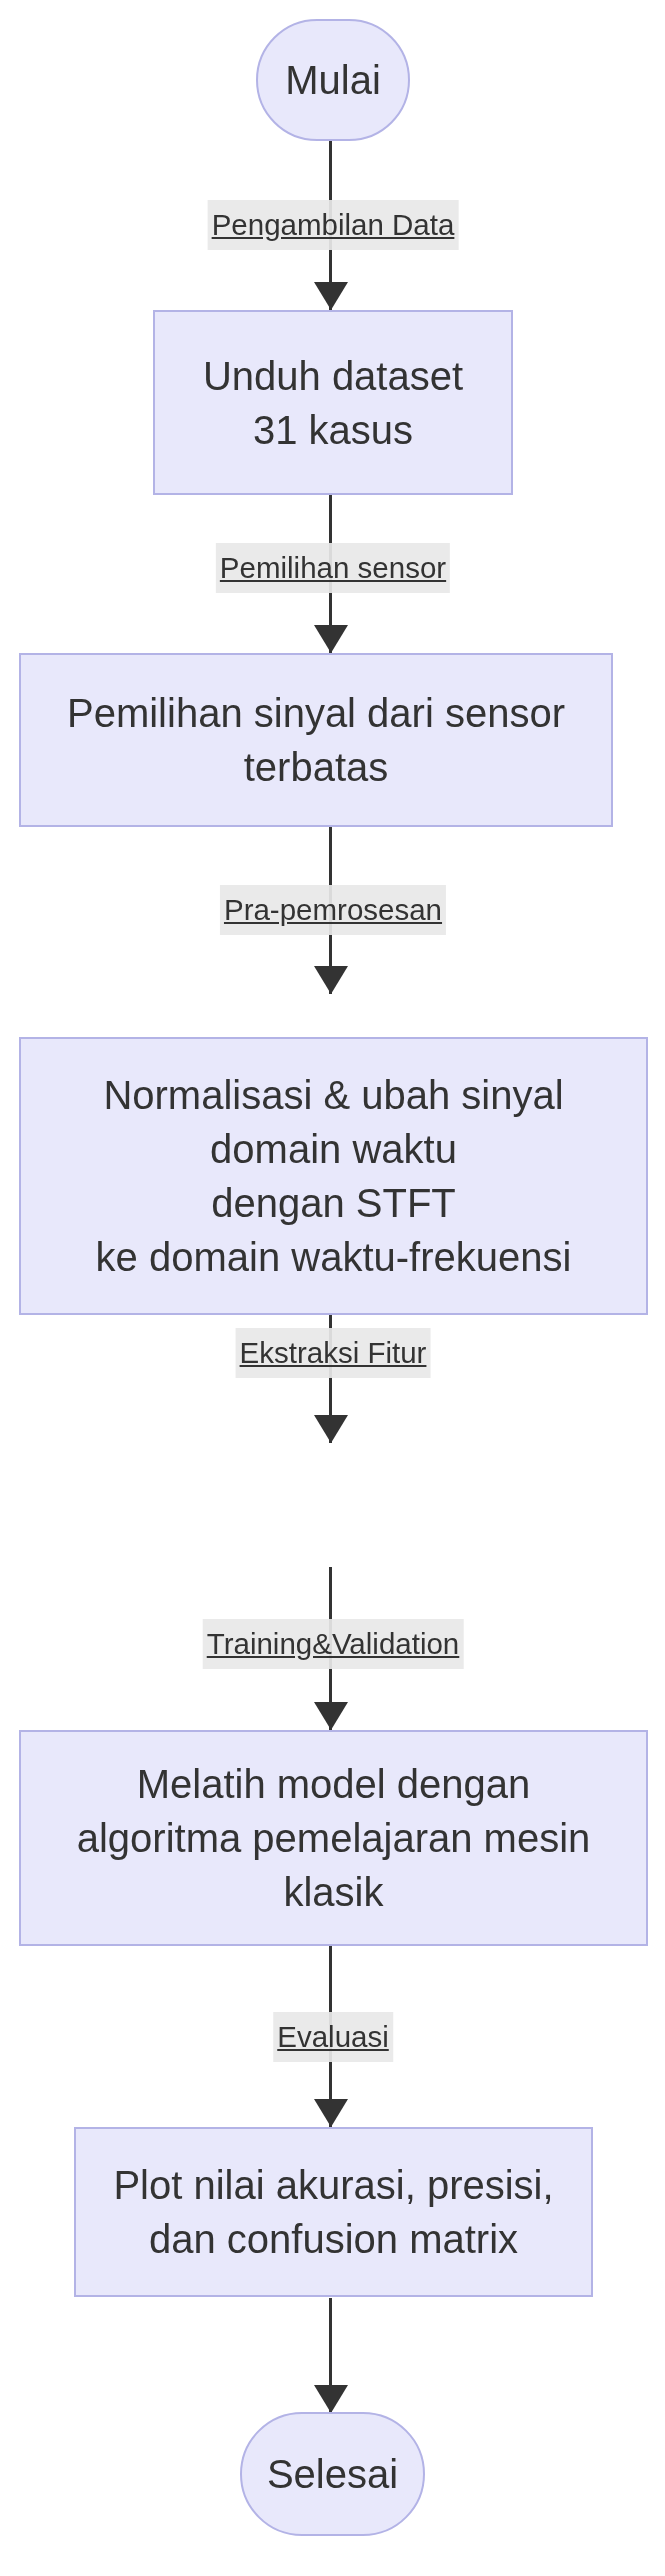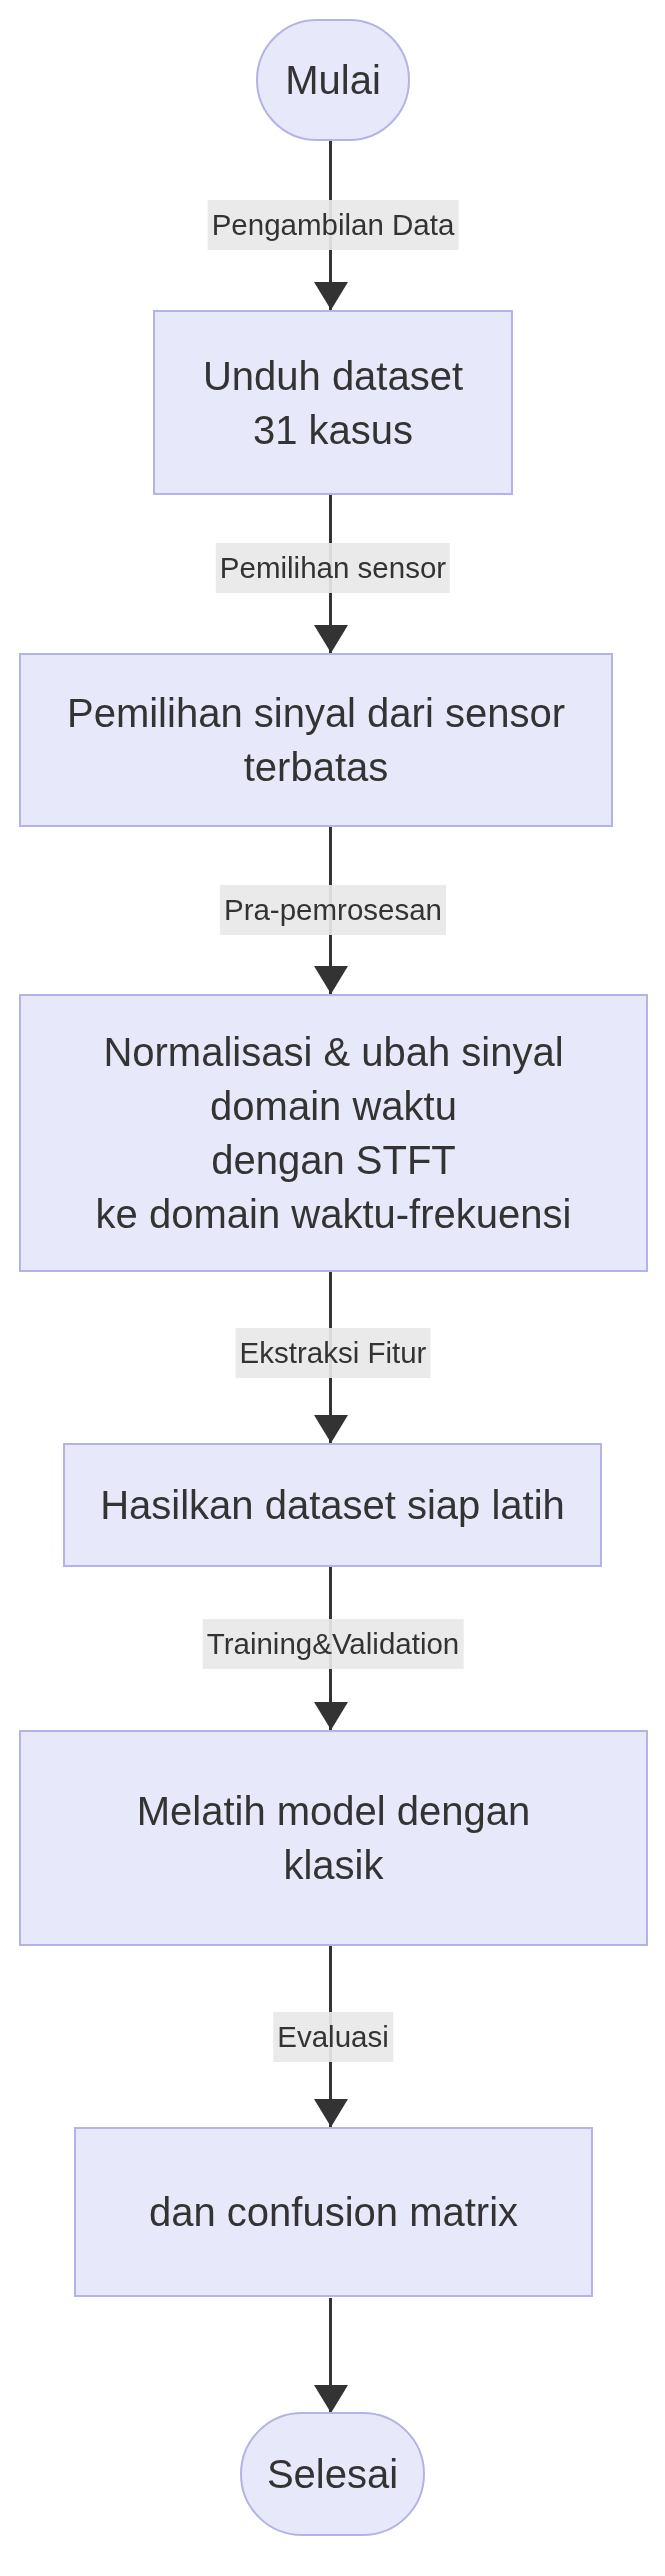--- a/index.html
+++ b/index.html
@@ -61,20 +61,21 @@
     position: absolute;
     left: 333px;
     transform: translate(-50%, -50%);
     background: rgba(232,232,232,0.92);
     padding: 8px 4px;
     font-size: 29.5px;
     line-height: 34px;
     color: var(--text-color);
     white-space: nowrap;
     z-index: 2;
+    text-decoration: underline;
   }
 </style>
 </head>
 <body>
 
 <div class="canvas">
 
   <div class="edge" style="top:141px;height:169px">
     <div class="edge-line"></div>
     <div class="arrowhead"></div>
@@ -118,37 +119,36 @@
   <div class="node" style="left:153px;top:310px;width:360px;height:185px">
     <div class="tline">Unduh dataset</div>
     <div class="tline">31 kasus</div>
   </div>
 
   <div class="node" style="left:19px;top:653px;width:594px;height:174px">
     <div class="tline">Pemilihan sinyal dari sensor</div>
     <div class="tline">terbatas</div>
   </div>
 
-  <div class="node" style="left:19px;top:994px;width:629px;height:278px">
+  <div class="node" style="left:19px;top:1037px;width:629px;height:278px">
     <div class="tline">Normalisasi &amp; ubah sinyal</div>
     <div class="tline">domain waktu</div>
     <div class="tline">dengan STFT</div>
     <div class="tline">ke domain waktu-frekuensi</div>
   </div>
 
-  <div class="node" style="left:63px;top:1443px;width:539px;height:124px">
-    <div class="tline">Hasilkan dataset siap latih</div>
-  </div>
 
   <div class="node" style="left:19px;top:1730px;width:629px;height:216px">
     <div class="tline">Melatih model dengan</div>
+    <div class="tline">algoritma pemelajaran mesin</div>
     <div class="tline">klasik</div>
   </div>
 
   <div class="node" style="left:74px;top:2127px;width:519px;height:170px">
+    <div class="tline">Plot nilai akurasi, presisi,</div>
     <div class="tline">dan confusion matrix</div>
   </div>
 
   <div class="node stadium" style="left:240px;top:2412px;width:185px;height:124px">
     <div class="tline">Selesai</div>
   </div>
 
 </div>
 
 

